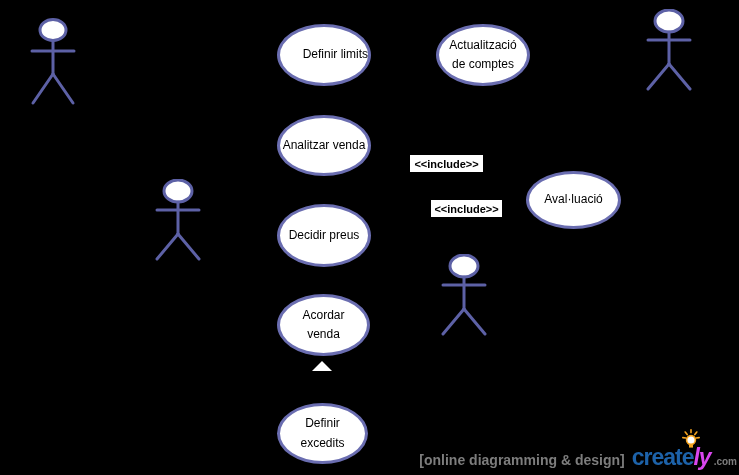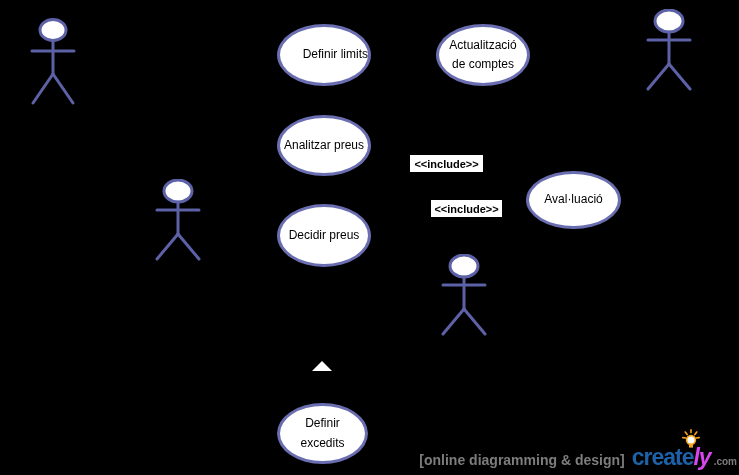--- a/index.html
+++ b/index.html
@@ -147,31 +147,35 @@
   <div class="usecase" style="left:277px; top:24px; width:94px; height:62px;justify-content:flex-end;">
     <span class="uc-label">Definir limits</span>
   </div>
 
   <div class="usecase" style="left:436px; top:24px; width:94px; height:62px;">
     <span class="uc-label">Actualització
 de comptes</span>
   </div>
 
   <div class="usecase" style="left:277px; top:115px; width:94px; height:61px;">
-    <span class="uc-label">Analitzar preus</span>
+    <span class="uc-label">Analitzar venda</span>
   </div>
 
   <div class="usecase" style="left:277px; top:204px; width:94px; height:63px;">
     <span class="uc-label">Decidir preus</span>
   </div>
 
   <div class="usecase" style="left:526px; top:171px; width:95px; height:58px;text-align:center;">
     <span class="uc-label">Aval·luació</span>
   </div>
 
+  <div class="usecase" style="left:277px; top:294px; width:93px; height:62px;">
+    <span class="uc-label">Acordar
+venda</span>
+  </div>
 
   <div class="usecase" style="left:277px; top:403px; width:91px; height:61px;">
     <span class="uc-label">Definir
 excedits</span>
   </div>
 
   <div class="include-label" style="left:410px; top:155px; width:73px; height:17px;">
     <span>&lt;&lt;include&gt;&gt;</span>
   </div>
 

